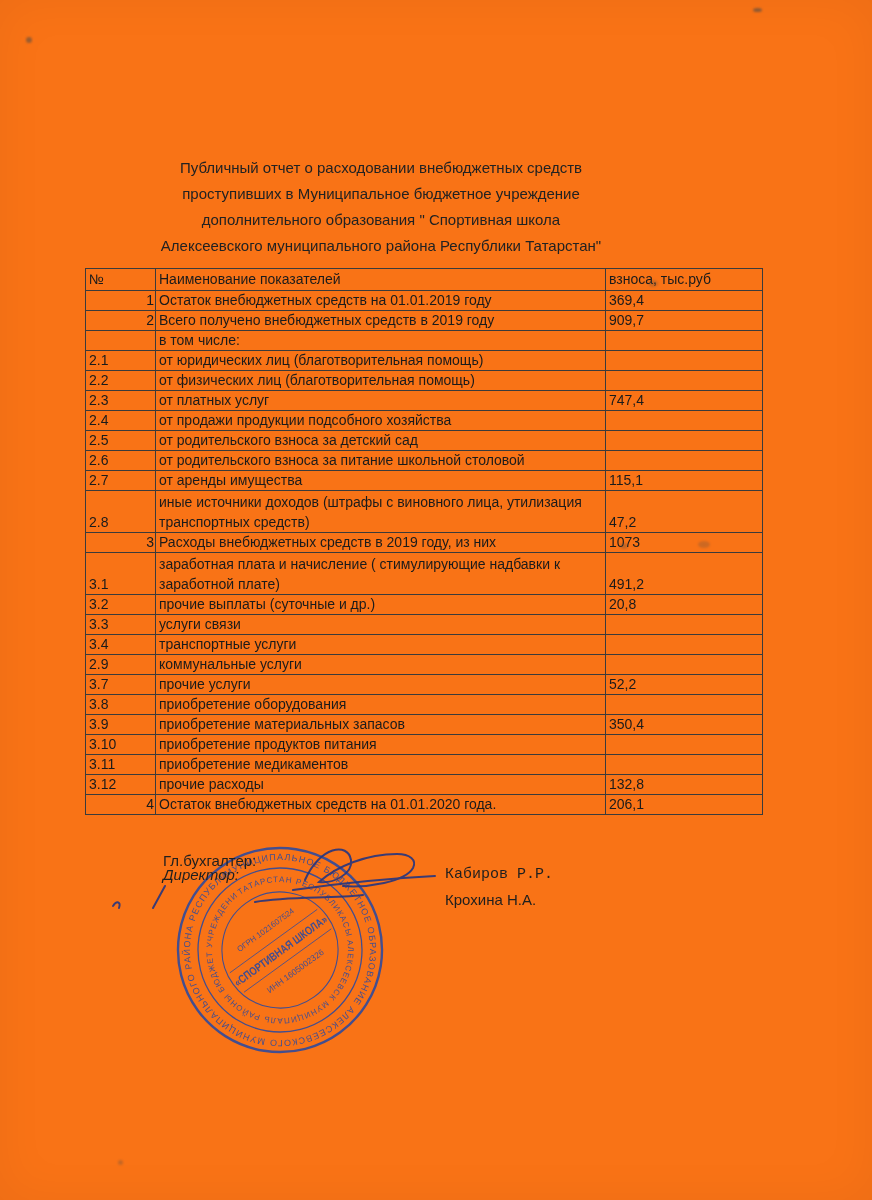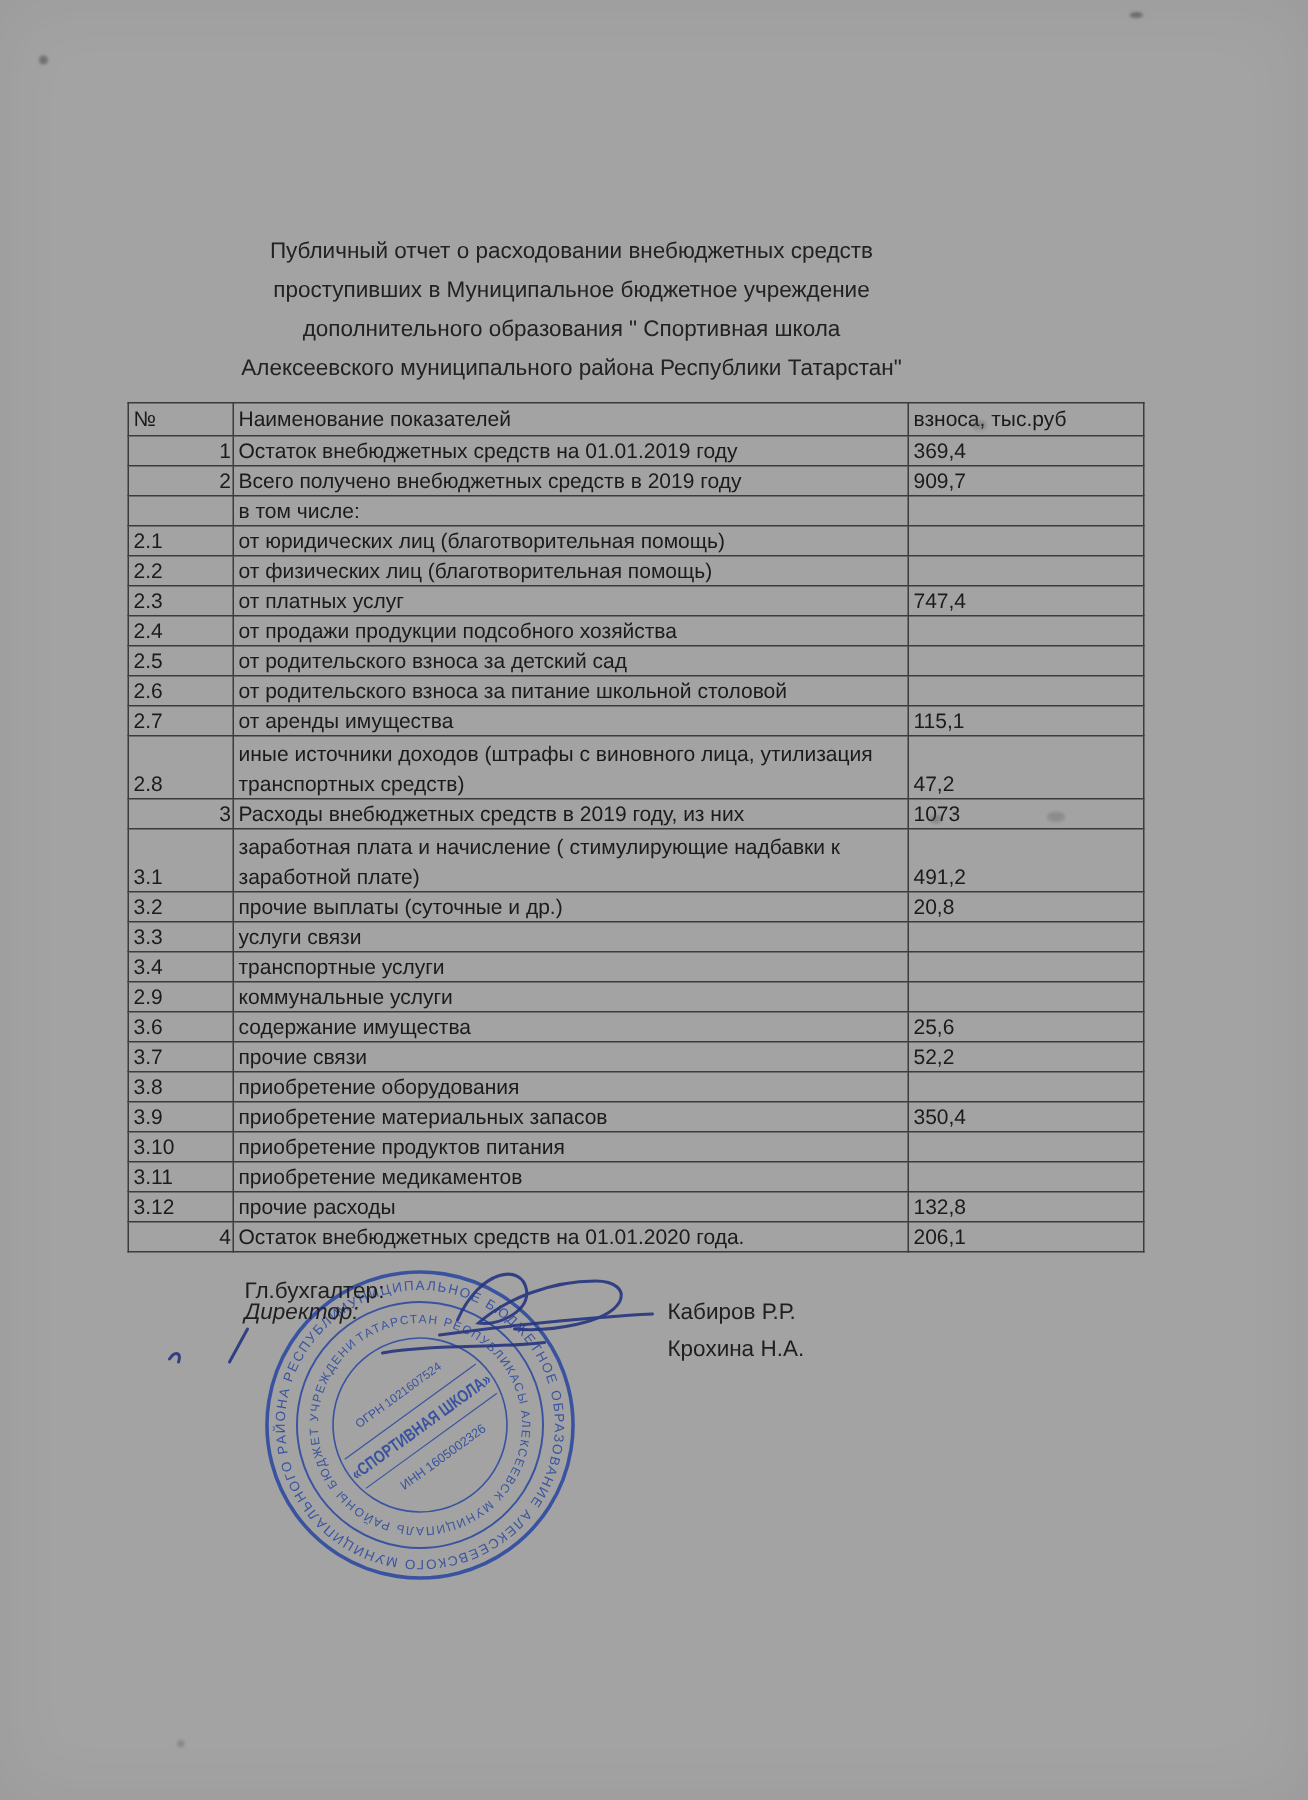--- a/index.html
+++ b/index.html
@@ -1,16 +1,16 @@
 <!DOCTYPE html>
 <html><head>
 <meta charset="utf-8">
 <style>
   html,body{margin:0;padding:0;background:#e9e9e7;}
-  .page{position:relative;width:872px;height:1200px;margin:0 auto;background:#a3a3a3;
+  .page{position:relative;width:872px;height:1200px;margin:0 auto;background:#f97316;
         box-shadow:inset 0 0 50px rgba(0,0,0,0.05);overflow:hidden;
         font-family:"Liberation Sans",sans-serif;color:#1d1d1d;}
   
   .title{position:absolute;left:66px;top:155px;width:630px;text-align:center;
          font-size:15px;line-height:26px;color:#222;}
   
   .rpt{position:absolute;left:85px;top:268px;width:677px;border-collapse:collapse;
        table-layout:fixed;font-size:14px;color:#1b1b1b;}
   .rpt col.c1{width:70px}.rpt col.c2{width:450px}.rpt col.c3{width:157px}
   .rpt th,.rpt td{border:1px solid #3b3b3b;padding:0 3px;height:19px;line-height:19px;
@@ -134,27 +134,22 @@
           <td class="c-num">3.4</td>
           <td class="c-name">транспортные услуги</td>
           <td class="c-sum"></td>
         </tr>
     <tr>
           <td class="c-num">2.9</td>
           <td class="c-name">коммунальные услуги</td>
           <td class="c-sum"></td>
         </tr>
     <tr>
-          <td class="c-num">3.6</td>
-          <td class="c-name">содержание имущества</td>
-          <td class="c-sum">25,6</td>
-        </tr>
-    <tr>
           <td class="c-num">3.7</td>
-          <td class="c-name">прочие связи</td>
+          <td class="c-name">прочие услуги</td>
           <td class="c-sum">52,2</td>
         </tr>
     <tr>
           <td class="c-num">3.8</td>
           <td class="c-name">приобретение оборудования</td>
           <td class="c-sum"></td>
         </tr>
     <tr>
           <td class="c-num">3.9</td>
           <td class="c-name">приобретение материальных запасов</td>
@@ -177,21 +172,21 @@
         </tr>
     <tr class="major">
           <td class="c-num">4</td>
           <td class="c-name">Остаток внебюджетных средств на 01.01.2020 года.</td>
           <td class="c-sum">206,1</td>
         </tr>
   </tbody>
     </table>
 
   <div class="sig" style="left:163px;top:866px;font-style:italic;">Директор:</div>
-  <div class="sig" style="left:445px;top:866px;">Кабиров Р.Р.</div>
+  <div class="sig" style="left:445px;top:866px;font-family:Liberation Mono, monospace;">Кабиров Р.Р.</div>
   <div class="sig" style="left:163px;top:852px;">Гл.бухгалтер:</div>
   <div class="sig" style="left:445px;top:891px;">Крохина Н.А.</div>
 
   <div class="stamp">
     <svg width="216" height="216" viewBox="0 0 216 216">
       <defs>
         <path id="ringO" d="M108,18 a90,90 0 1 1 -0.1,0"></path>
         <path id="ringI" d="M108,40 a68,68 0 1 1 -0.1,0"></path>
       </defs>
       <g fill="none" stroke="#2b49a0">

